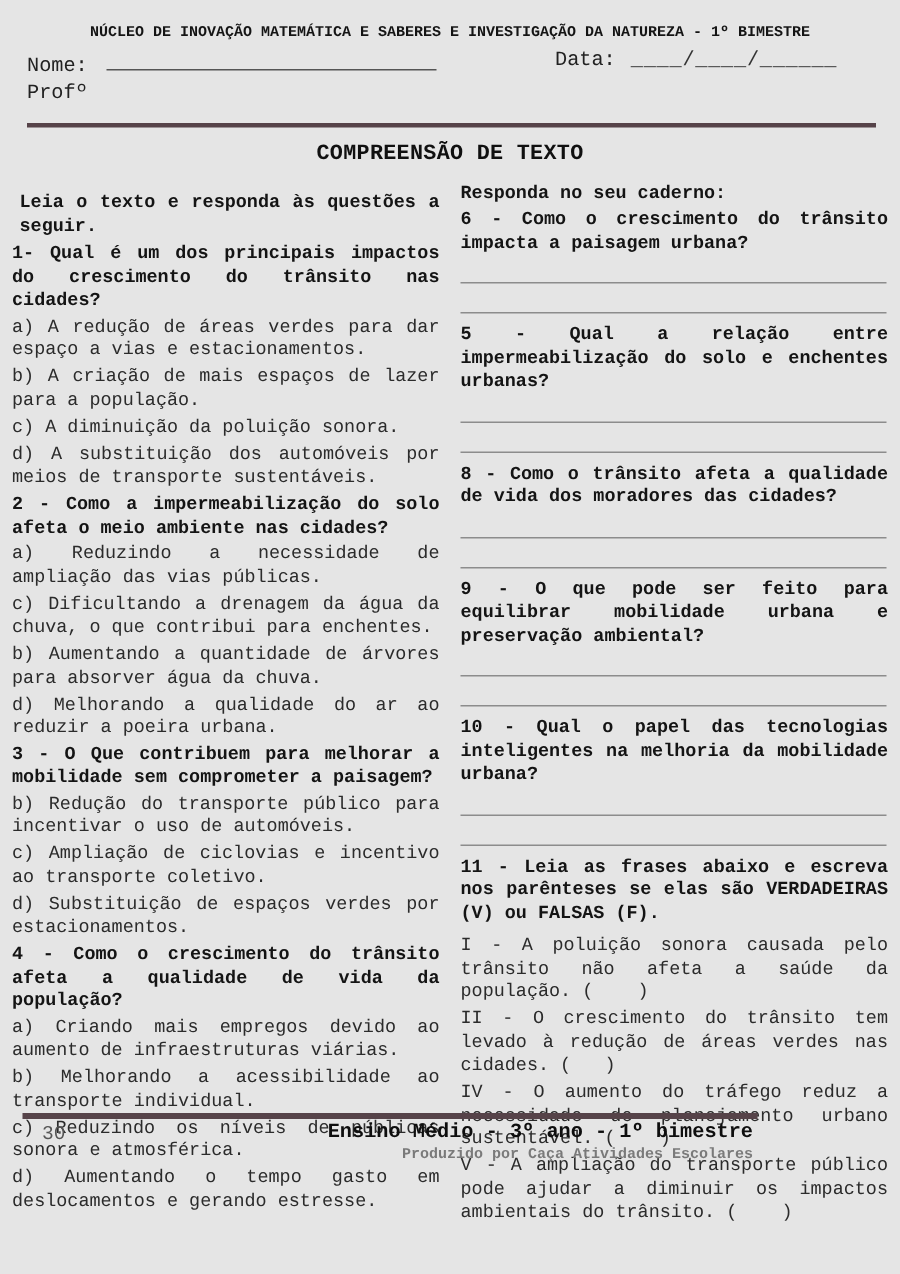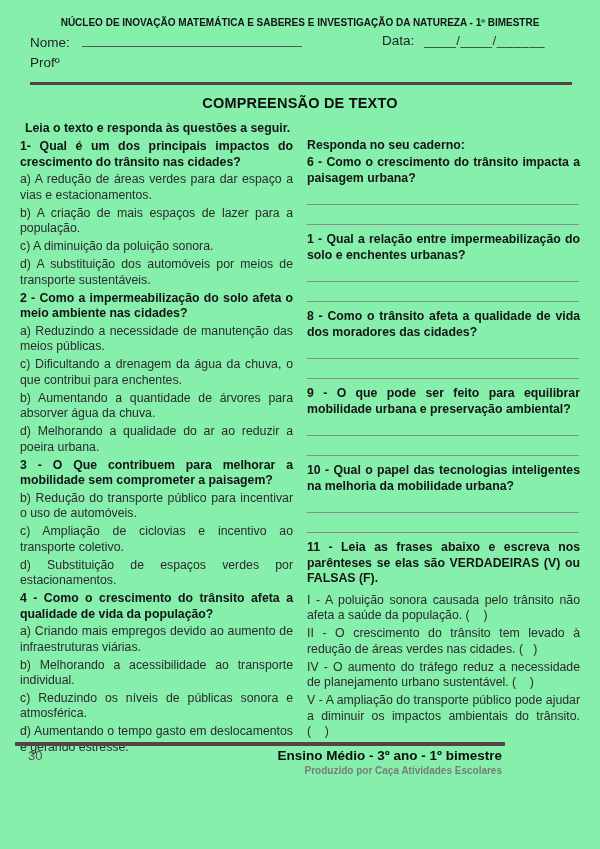--- a/index.html
+++ b/index.html
@@ -2,21 +2,21 @@
 <html lang="pt"><head>
 <meta charset="utf-8">
 <style>
   * { box-sizing: border-box; margin: 0; padding: 0; }
   html, body { background: #ffffff; }
   body {
     width: 600px; height: 849px;
     font-family: "Liberation Sans", "DejaVu Sans", sans-serif;
     color: #222;
   }
-  .page { position: relative; width: 600px; height: 849px; padding: 0 20px; overflow: hidden; background: #86efac; }
+  .page { position: relative; width: 600px; height: 849px; padding: 0 8px; overflow: hidden; background: #e5e5e5; font-family: Liberation Mono, monospace; }
 
   .top-title {
     padding-top: 17px; text-align: center;
     font-weight: bold; font-size: 10px; color: #141414;
   }
   .form-grid { display: flex; margin-top: 5px; padding-left: 10px; }
   .form-left { width: 340px; }
   .form-right { flex: 1; padding-left: 12px; }
   .form-row { font-size: 13.5px; color: #222; height: 22px; white-space: nowrap; }
   .fill-line {
@@ -79,40 +79,40 @@
 
   <div class="columns">
     <div class="col" id="left-col">
         <p class="intro bold">Leia o texto e responda às questões a seguir.</p>
         <p class="q bold">1- Qual é um dos principais impactos do crescimento do trânsito nas cidades?</p>
         <p class="opt">a) A redução de áreas verdes para dar espaço a vias e estacionamentos.</p>
         <p class="opt">b) A criação de mais espaços de lazer para a população.</p>
         <p class="opt">c) A diminuição da poluição sonora.</p>
         <p class="opt">d) A substituição dos automóveis por meios de transporte sustentáveis.</p>
         <p class="q bold">2 - Como a impermeabilização do solo afeta o meio ambiente nas cidades?</p>
-        <p class="opt">a) Reduzindo a necessidade de manutenção das meios públicas.</p>
+        <p class="opt">a) Reduzindo a necessidade de ampliação das vias públicas.</p>
         <p class="opt">c) Dificultando a drenagem da água da chuva, o que contribui para enchentes.</p>
         <p class="opt">b) Aumentando a quantidade de árvores para absorver água da chuva.</p>
         <p class="opt">d) Melhorando a qualidade do ar ao reduzir a poeira urbana.</p>
         <p class="q bold">3 - O Que contribuem para melhorar a mobilidade sem comprometer a paisagem?</p>
         <p class="opt">b) Redução do transporte público para incentivar o uso de automóveis.</p>
         <p class="opt">c) Ampliação de ciclovias e incentivo ao transporte coletivo.</p>
         <p class="opt">d) Substituição de espaços verdes por estacionamentos.</p>
         <p class="q bold">4 - Como o crescimento do trânsito afeta a qualidade de vida da população?</p>
         <p class="opt">a) Criando mais empregos devido ao aumento de infraestruturas viárias.</p>
         <p class="opt">b) Melhorando a acessibilidade ao transporte individual.</p>
         <p class="opt">c) Reduzindo os níveis de públicas sonora e atmosférica.</p>
         <p class="opt">d) Aumentando o tempo gasto em deslocamentos e gerando estresse.</p>
       </div>
     <div class="col" id="right-col">
         <p class="q bold">Responda no seu caderno:</p>
         <p class="q bold">6 - Como o crescimento do trânsito impacta a paisagem urbana?</p>
         <div class="ans-line"></div>
         <div class="ans-line"></div>
-        <p class="q bold">1 - Qual a relação entre impermeabilização do solo e enchentes urbanas?</p>
+        <p class="q bold">5 - Qual a relação entre impermeabilização do solo e enchentes urbanas?</p>
         <div class="ans-line"></div>
         <div class="ans-line"></div>
         <p class="q bold">8 - Como o trânsito afeta a qualidade de vida dos moradores das cidades?</p>
         <div class="ans-line"></div>
         <div class="ans-line"></div>
         <p class="q bold">9 - O que pode ser feito para equilibrar mobilidade urbana e preservação ambiental?</p>
         <div class="ans-line"></div>
         <div class="ans-line"></div>
         <p class="q bold">10 - Qual o papel das tecnologias inteligentes na melhoria da mobilidade urbana?</p>
         <div class="ans-line"></div>

